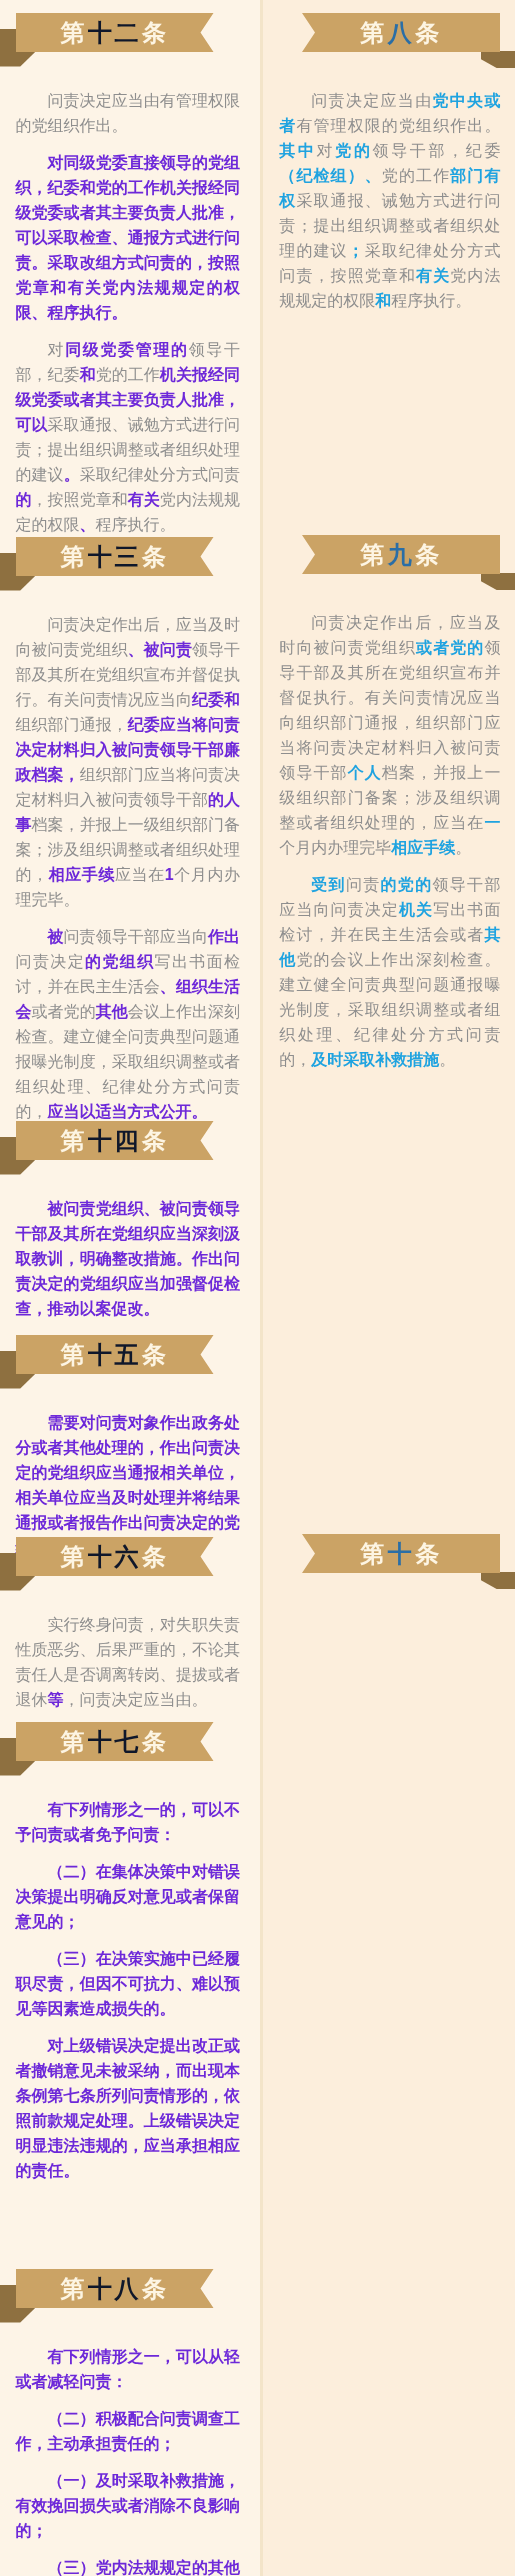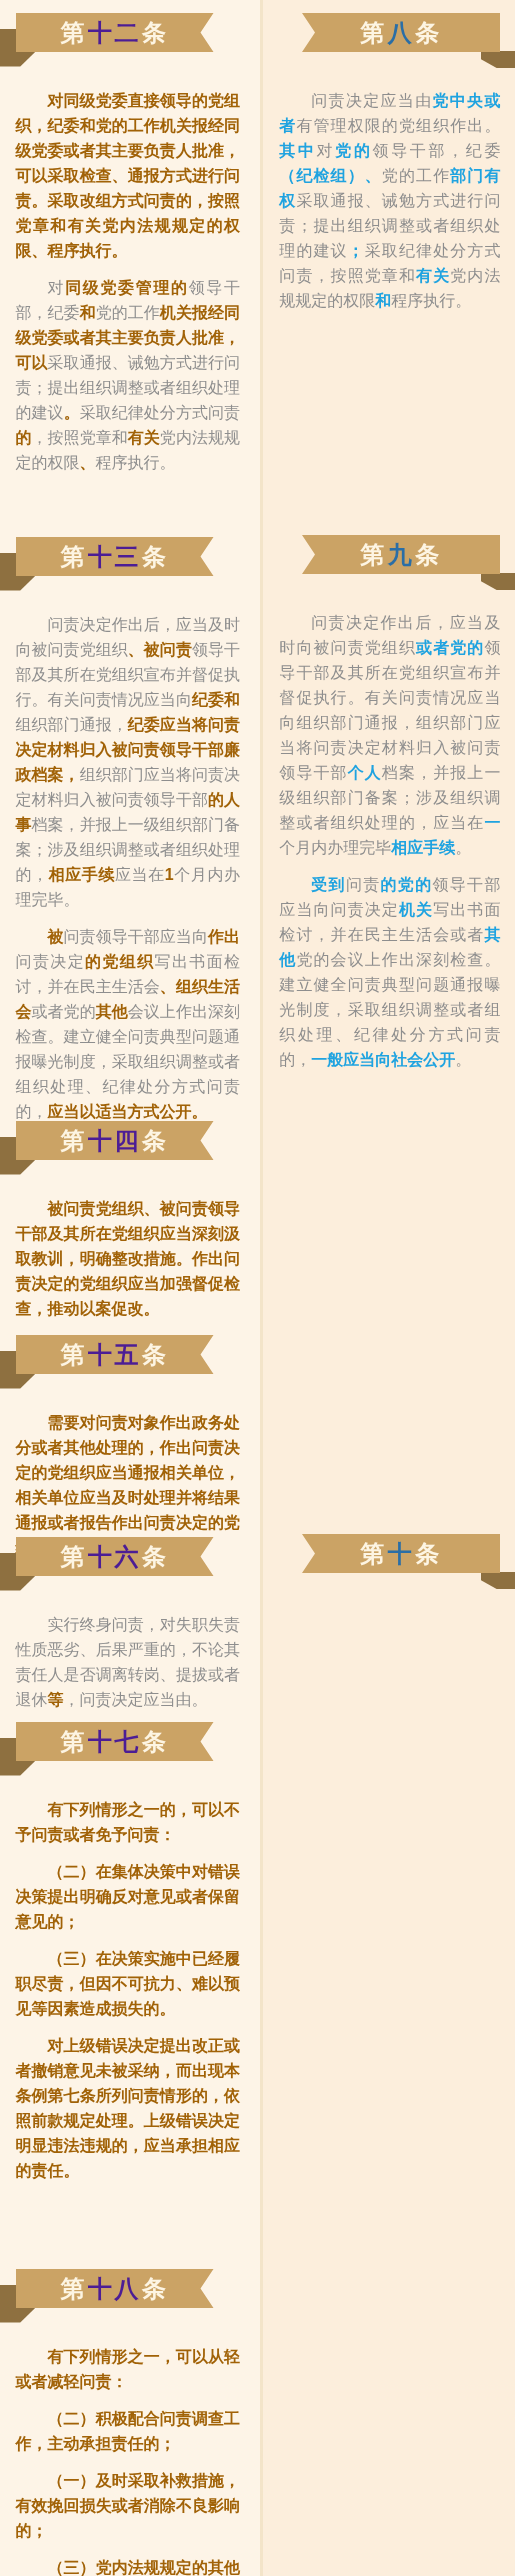--- a/index.html
+++ b/index.html
@@ -20,49 +20,50 @@
         color:#fdf5e3;letter-spacing:2.6px;}
   .col-left .band{left:15.5px;width:198px;
         clip-path:polygon(0 0,100% 0,calc(100% - 13px) 50%,100% 100%,0 100%);}
   .col-left .fold{position:absolute;left:0;top:15.5px;width:39px;height:38px;background:#8e7040;z-index:1;
         clip-path:polygon(0 0,100% 0,100% 52%,52% 100%,0 100%);}
   .col-right .band{left:39px;width:198px;
         clip-path:polygon(0 0,100% 0,100% 100%,0 100%,13px 50%);}
   .col-right .fold{position:absolute;left:218px;top:38px;width:34px;height:17px;background:#8e7040;z-index:1;
         clip-path:polygon(0 0,100% 0,100% 100%,46% 100%,0 48%);}
   .t-num{margin:0 0.9px;}
-  .col-left .t-num{color:#4c1d95;}
+  .col-left .t-num{color:#0f172a;}
   .col-right .t-num{color:#2a6ea6;}
 
   
   .art-body{margin-top:36px;}
   .col-left .art-body{padding:0 20px 0 15.5px;}
   .col-right .art-body{padding:0 14.6px 0 16.3px;}
   p.para{margin:0 0 12px 0;text-indent:2em;font-size:16px;line-height:25px;
          color:#8e8e8e;text-align:justify;word-break:break-all;}
   span.seg{font-weight:400;}
   span.em{font-weight:700;}
-  .col-left span.em{color:#a16207;}
+  .col-left span.em{color:#6d28d9;}
   .col-right span.em{color:#1fa3e0;}
 </style>
 </head>
 <body>
 
 <div class="page">
   <div class="col col-left" id="col-left">
       <section class="article" style="top: 13px;">
         <div class="ribbon">
           <div class="fold"></div>
           <div class="band">
             <span class="t-pre">第</span>
             <span class="t-num">十二</span>
             <span class="t-post">条</span>
           </div>
         </div>
         <div class="art-body">
+          <p class="para"><span class="seg">问责决定应当由有管理权限的党组织作出。</span></p>
           <p class="para"><span class="seg em">对同级党委直接领导的党组织，纪委和党的工作机关报经同级党委或者其主要负责人批准，可以采取检查、通报方式进行问责。采取改组方式问责的，按照党章和有关党内法规规定的权限、程序执行。</span></p>
           <p class="para"><span class="seg">对</span><span class="seg em">同级党委管理的</span><span class="seg">领导干部，纪委</span><span class="seg em">和</span><span class="seg">党的工作</span><span class="seg em">机关报经同级党委或者其主要负责人批准，可以</span><span class="seg">采取通报、诫勉方式进行问责；提出组织调整或者组织处理的建议</span><span class="seg em">。</span><span class="seg">采取纪律处分方式问责</span><span class="seg em">的</span><span class="seg">，按照党章和</span><span class="seg em">有关</span><span class="seg">党内法规规定的权限</span><span class="seg em">、</span><span class="seg">程序执行。</span></p>
         </div>
       </section>
       <section class="article" style="top: 537px;">
         <div class="ribbon">
           <div class="fold"></div>
           <div class="band">
             <span class="t-pre">第</span>
             <span class="t-num">十三</span>
@@ -165,21 +166,21 @@
         <div class="ribbon">
           <div class="fold"></div>
           <div class="band">
             <span class="t-pre">第</span>
             <span class="t-num">九</span>
             <span class="t-post">条</span>
           </div>
         </div>
         <div class="art-body">
           <p class="para"><span class="seg">问责决定作出后，应当及时向被问责党组织</span><span class="seg em">或者党的</span><span class="seg">领导干部及其所在党组织宣布并督促执行。有关问责情况应当向组织部门通报，组织部门应当将问责决定材料归入被问责领导干部</span><span class="seg em">个人</span><span class="seg">档案，并报上一级组织部门备案；涉及组织调整或者组织处理的，应当在</span><span class="seg em">一</span><span class="seg">个月内办理完毕</span><span class="seg em">相应手续</span><span class="seg">。</span></p>
-          <p class="para"><span class="seg em">受到</span><span class="seg">问责</span><span class="seg em">的党的</span><span class="seg">领导干部应当向问责决定</span><span class="seg em">机关</span><span class="seg">写出书面检讨，并在民主生活会或者</span><span class="seg em">其他</span><span class="seg">党的会议上作出深刻检查。建立健全问责典型问题通报曝光制度，采取组织调整或者组织处理、纪律处分方式问责的，</span><span class="seg em">一般应当向社会公开</span><span class="seg">。</span></p>
+          <p class="para"><span class="seg em">受到</span><span class="seg">问责</span><span class="seg em">的党的</span><span class="seg">领导干部应当向问责决定</span><span class="seg em">机关</span><span class="seg">写出书面检讨，并在民主生活会或者</span><span class="seg em">其他</span><span class="seg">党的会议上作出深刻检查。建立健全问责典型问题通报曝光制度，采取组织调整或者组织处理、纪律处分方式问责的，</span><span class="seg em">及时采取补救措施</span><span class="seg">。</span></p>
         </div>
       </section>
       <section class="article" style="top: 1534px;">
         <div class="ribbon">
           <div class="fold"></div>
           <div class="band">
             <span class="t-pre">第</span>
             <span class="t-num">十</span>
             <span class="t-post">条</span>
           </div>

